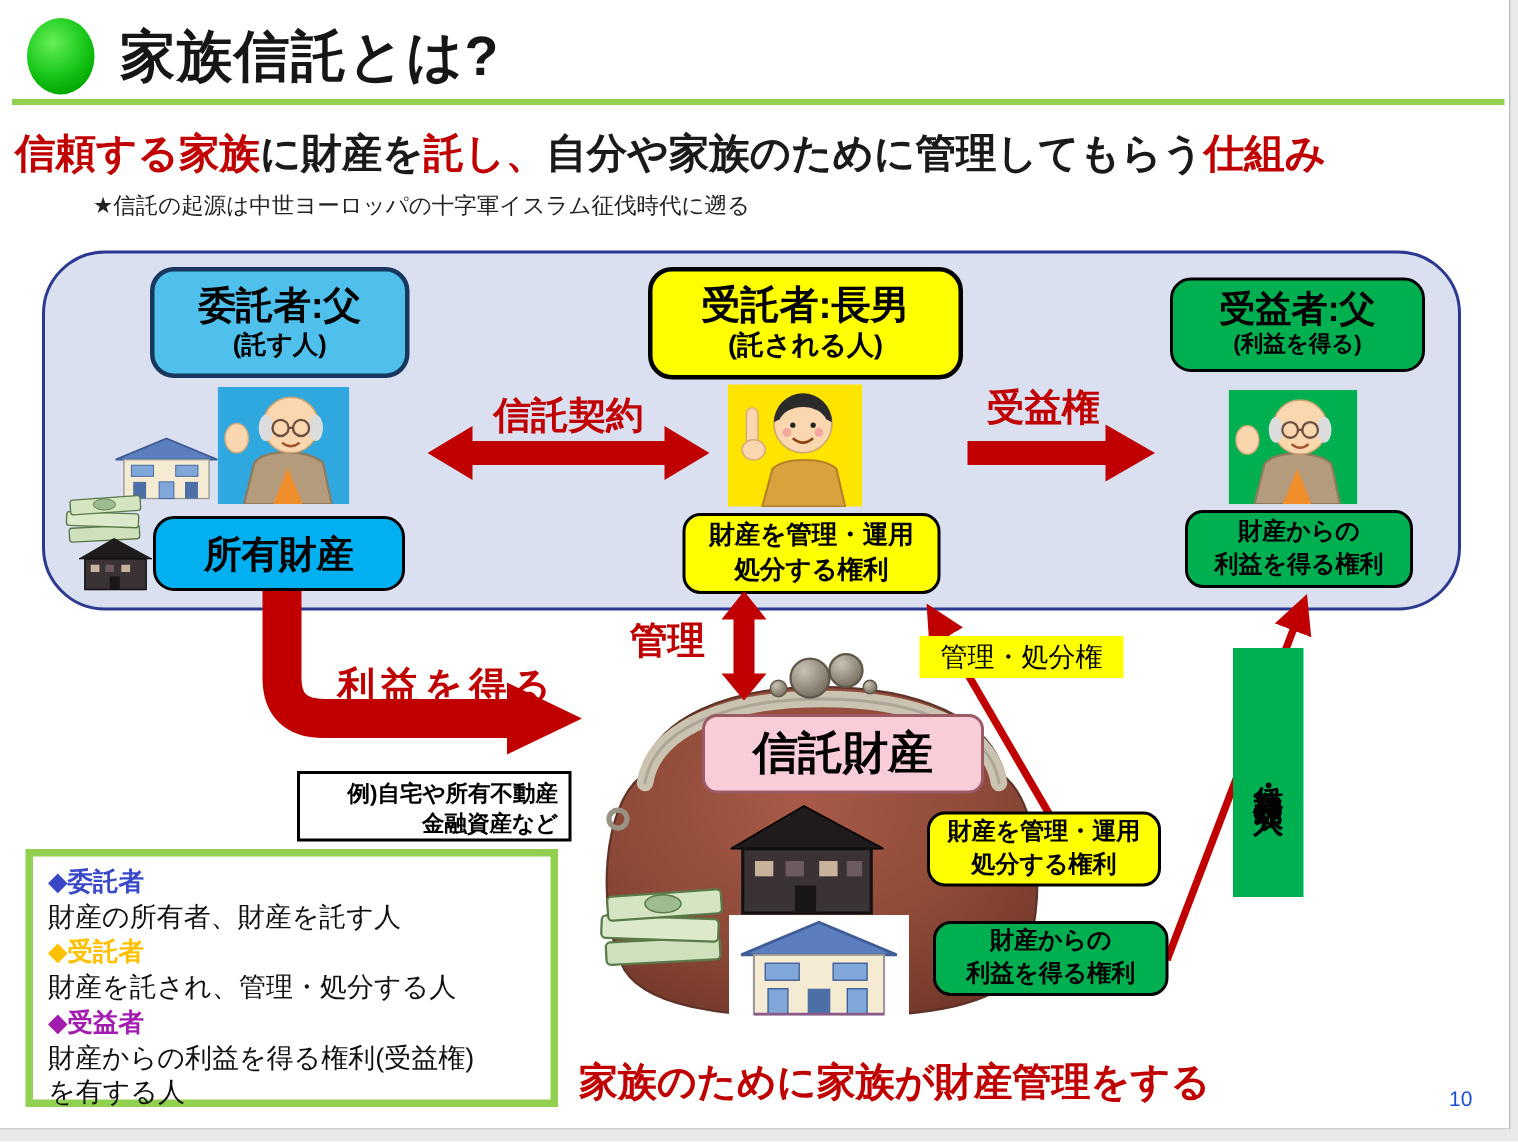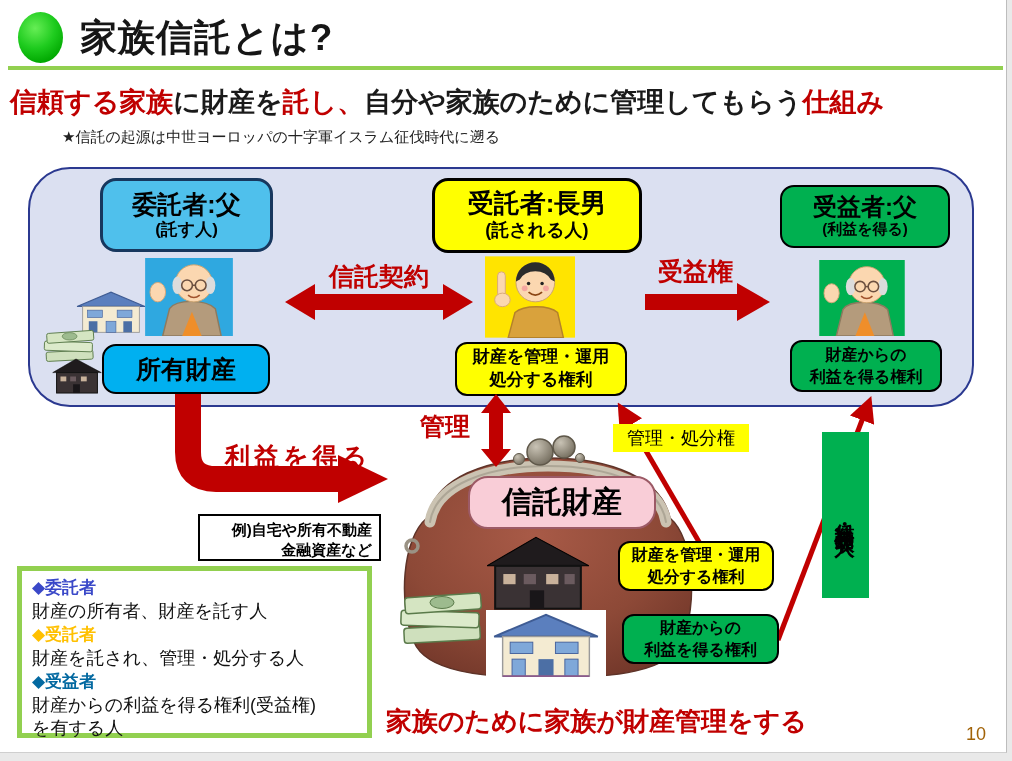--- a/index.html
+++ b/index.html
@@ -66,41 +66,41 @@
   #trust-contract-label{left:329px;top:260px;font-size:25px;}
   #beneficiary-right-label{left:658px;top:255px;font-size:25px;}
   #name-transfer-label{left:225px;top:440px;font-size:25px;letter-spacing:4px;}
   #manage-label{left:420px;top:410px;font-size:25px;}
 
   #example-box{left:198px;top:514px;width:183px;height:47px;background:#fff;border:2.5px solid #000;
     font-size:15px;font-weight:bold;text-align:right;padding:4px 7px 0 4px;line-height:1.35;z-index:4;}
 
   #purse{left:390px;top:424px;width:315px;height:280px;z-index:3;}
   #trust-assets-box{left:468px;top:476px;width:188px;height:53px;background:var(--pink);
-    border:2px solid #9c5a66;border-radius:20px;font-size:30px;font-weight:bold;z-index:4;}
+    border:2px solid #9c5a66;border-radius:10px;font-size:30px;font-weight:bold;z-index:4;}
   #darkhouse-purse{left:487px;top:535px;width:102px;height:76px;z-index:4;}
   #money-purse{left:396px;top:580px;width:90px;height:70px;z-index:4;}
   #lighthouse-purse{left:486px;top:610px;width:120px;height:70px;background:#fff;z-index:4;padding:2px;}
 
   #manage-dispose-label{left:613px;top:424px;width:136px;height:28px;background:var(--yellow);
     font-size:18px;font-weight:normal;z-index:6;}
   #manage-right-purse-box{left:618px;top:541px;width:156px;height:50px;background:var(--yellow);font-size:16px;z-index:6;}
   #profit-right-purse-box{left:622px;top:614px;width:157px;height:50px;background:var(--green);font-size:16px;z-index:6;}
 
   #rent-income-box{left:822px;top:432px;width:47px;height:166px;background:var(--green);z-index:6;
     writing-mode:vertical-rl;text-orientation:upright;font-size:20px;font-weight:bold;
     display:flex;align-items:center;justify-content:center;letter-spacing:2px;}
 
   #legend-box{left:17px;top:566px;width:355px;height:172px;background:#fff;
     border:5px solid var(--legend_border);padding:5px 10px;z-index:2;}
   .lg-term{font-size:17px;font-weight:bold;line-height:24px;}
   .lg-desc{font-size:18px;color:#111;line-height:23px;}
 
   #footer-msg{left:386px;top:704px;font-size:26px;font-weight:bold;color:var(--red);white-space:nowrap;}
-  #page-number{left:966px;top:724px;font-size:18px;color:#a16207;}
+  #page-number{left:966px;top:724px;font-size:14px;color:#1d4ed8;}
 
   #arrows{position:absolute;left:0;top:0;z-index:5;pointer-events:none;}
 </style>
 </head>
 <body>
 
 <div id="slide">
 
   <div class="abs" id="green-ball"></div>
   <div class="abs" id="page-title">家族信託とは?</div>
@@ -279,21 +279,21 @@
 処分する権利</div>
   <div class="abs small-tag ctr ml" id="profit-right-purse-box">財産からの
 利益を得る権利</div>
   <div class="abs" id="rent-income-box">賃料・売却収入</div>
 
   <div class="abs" id="legend-box">
     <div class="lg-term" style="color: rgb(58, 72, 200);">◆委託者</div>
     <div class="lg-desc">財産の所有者、財産を託す人</div>
     <div class="lg-term" style="color: rgb(255, 192, 0);">◆受託者</div>
     <div class="lg-desc">財産を託され、管理・処分する人</div>
-    <div class="lg-term" style="color: #0369a1;">◆受益者</div>
+    <div class="lg-term" style="color: #a21caf;">◆受益者</div>
     <div class="lg-desc ml">財産からの利益を得る権利(受益権)
 を有する人</div>
   </div>
 
   <div class="abs" id="footer-msg">家族のために家族が財産管理をする</div>
   <div class="abs" id="page-number">10</div>
 
   <svg id="arrows" width="1012" height="761">
     <defs>
       <marker id="ah" viewBox="0 0 10 10" refX="7.5" refY="5" markerWidth="5.2" markerHeight="5.2" orient="auto-start-reverse">

